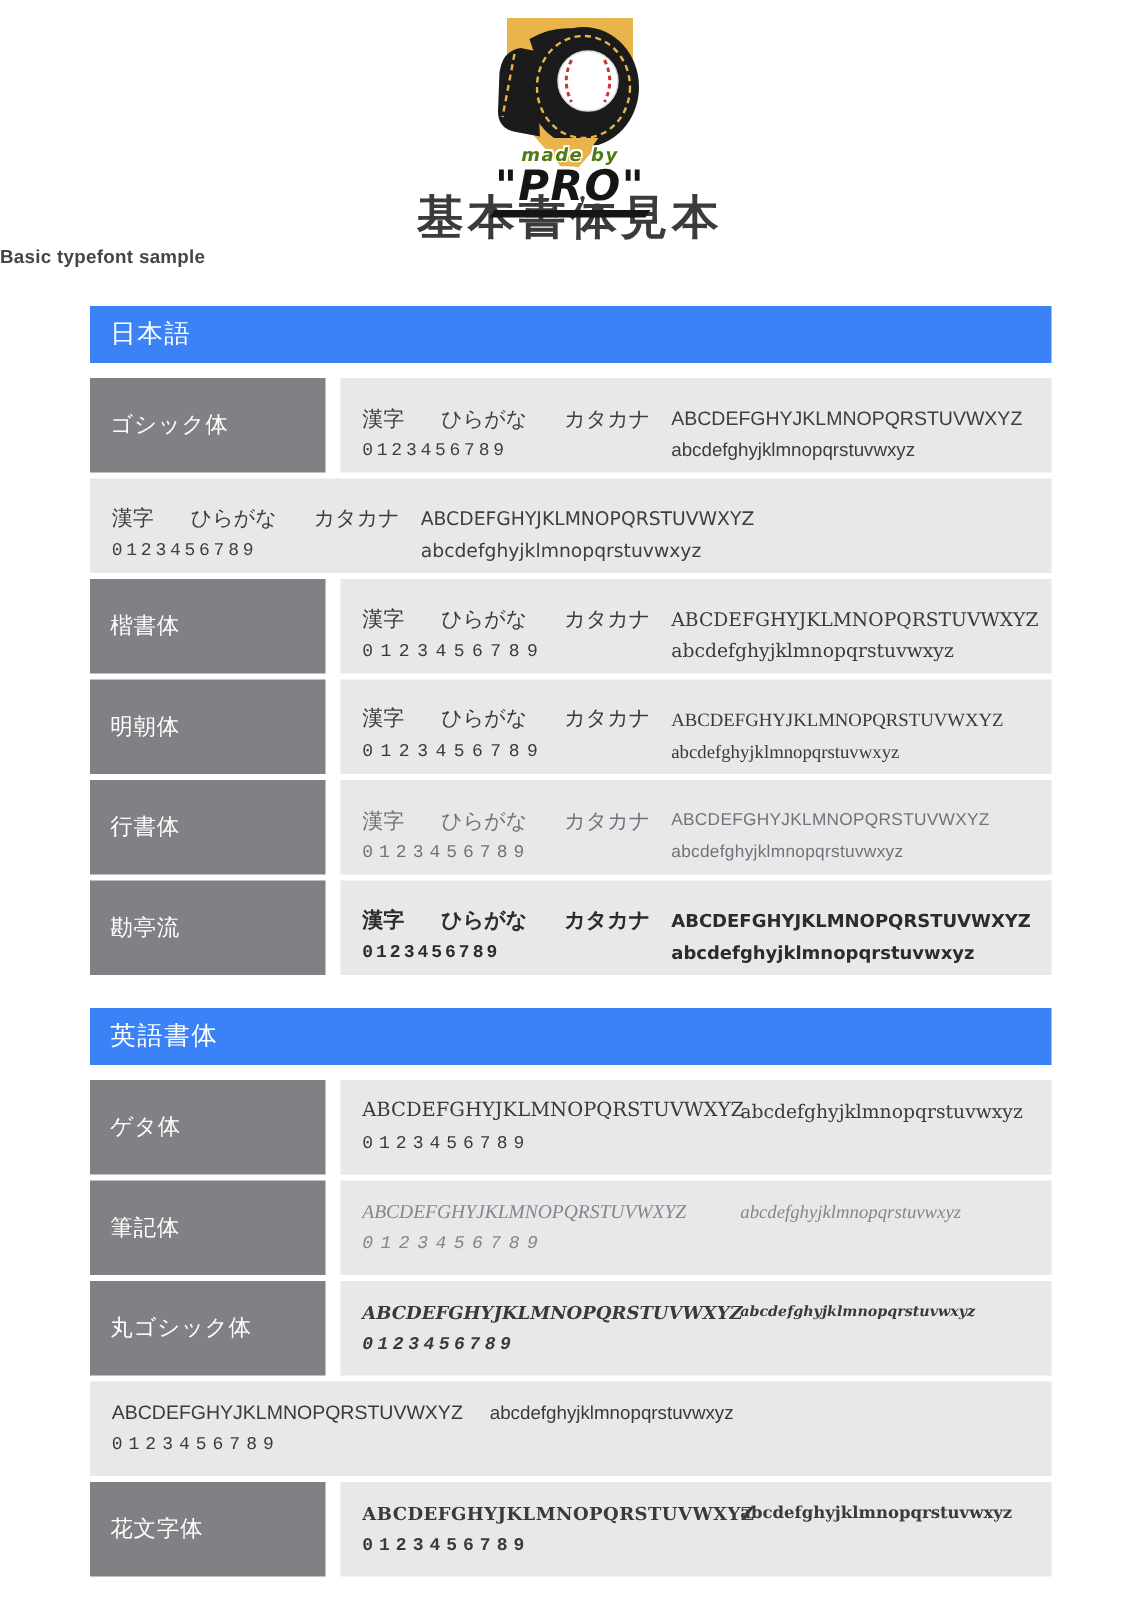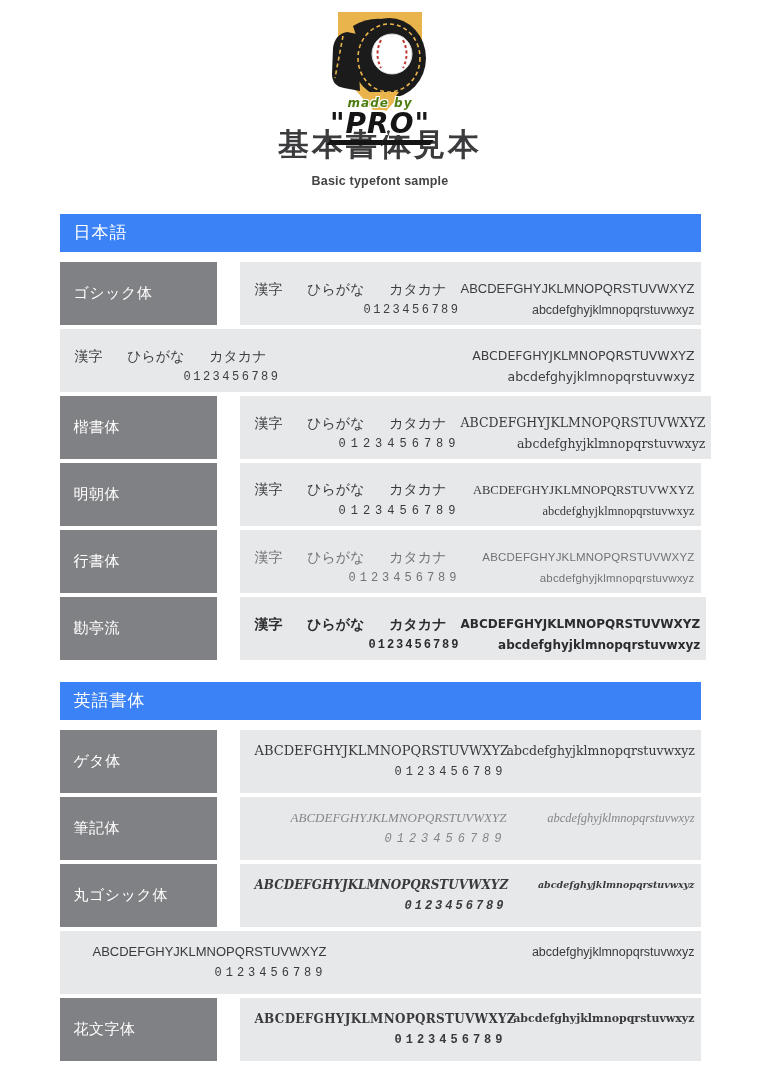--- a/index.html
+++ b/index.html
@@ -31,41 +31,41 @@
     width:104px;height:5px;background:#151515;margin:2px auto 0;
     transform:skewX(-35deg);position:relative;z-index:2;
   }
 
   
   .page-title{
     text-align:center;font-size:31px;font-weight:700;letter-spacing:3px;
     color:#3b3b3d;margin-top:6px;line-height:34px;
   }
   .page-subtitle{
-    text-align:center;font-size:12.5px;font-weight:700;color:#454547;
-    margin-top:12px;letter-spacing:.2px;
+    text-align:left;font-size:12.5px;font-weight:700;color:#454547;
+    margin-top:2px;letter-spacing:.2px;
   }
 
   
   .content{width:641px;margin:26px auto 0;}
   .section{margin-bottom:22px;}
   .section-header{
     height:38px;line-height:38px;background:#3b82f6;color:#ffffff;
     font-size:17px;padding-left:14px;letter-spacing:1px;margin-bottom:10px;
   }
   .rows{display:flex;flex-direction:column;gap:4px;}
-  .row{display:flex;gap:23px;height:63px;}
+  .row{display:flex;gap:10px;height:63px;}
   .row-label{
     width:157px;min-width:157px;background:#808184;color:#ffffff;
     font-size:15px;display:flex;align-items:center;padding-left:14px;
     box-sizing:border-box;letter-spacing:.5px;
   }
   .row-content{
     flex:1;background:#e7e8e9;display:flex;align-items:center;
-    padding:20px 6px 8px 15px;box-sizing:border-box;white-space:nowrap;text-align:right;
+    padding:20px 6px 8px 15px;box-sizing:border-box;white-space:nowrap;
   }
   .col1,.col2{display:flex;flex-direction:column;justify-content:center;gap:3px;}
   .col1.jp{width:206px;min-width:206px;}
   .col1.en{width:252px;min-width:252px;}
   .col2{flex:1;}
   .row-content.en-row{align-items:flex-start;padding-top:12px;}
   .en-row .col2{justify-content:flex-start;}
 
   .kana-line{display:flex;width:192px;justify-content:space-between;font-size:14px;line-height:18px;}
   .digits{font-size:12px;letter-spacing:2.5px;line-height:18px;font-family:Liberation Mono, monospace;}

